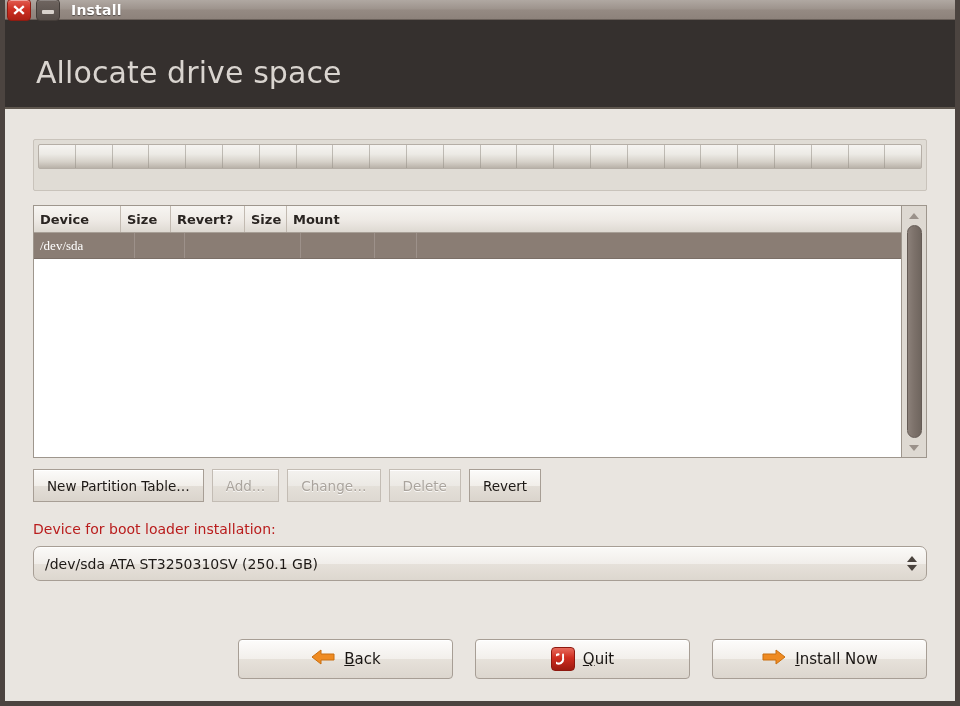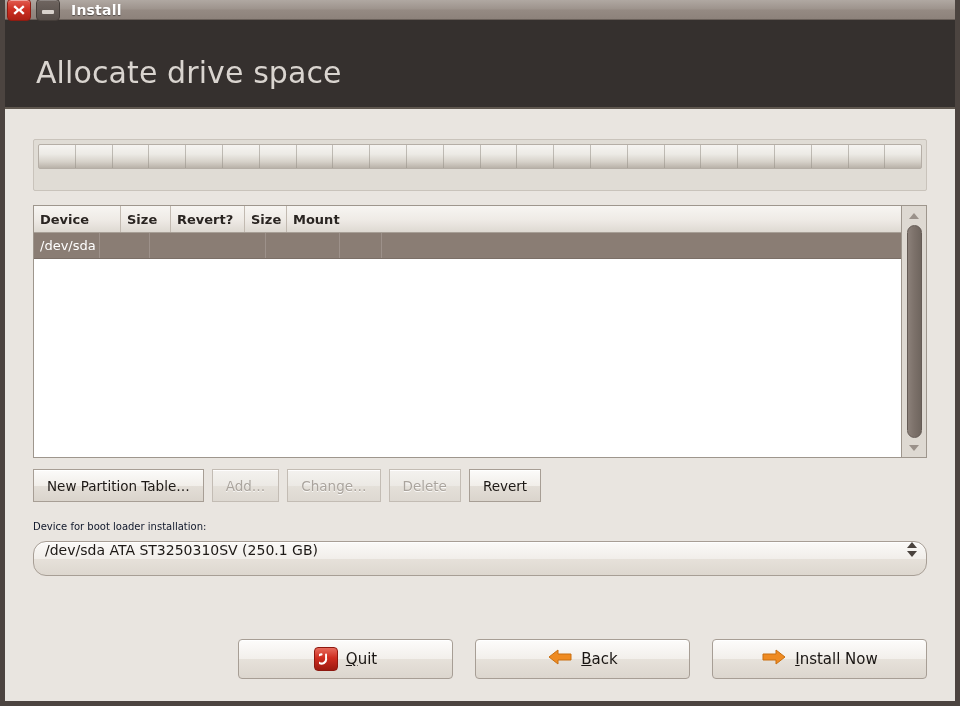--- a/index.html
+++ b/index.html
@@ -258,32 +258,32 @@
     color: #aaa49d;
     text-shadow: 0 1px 0 rgba(255,255,255,.8);
     border-color: #c3bcb4;
     background: linear-gradient(180deg,#f4f2ef 0%, #ece9e4 52%, #e4e0d9 53%, #ddd8d1 100%);
     cursor: default;
   }
 
   
   .bl-label {
     margin-top: 19px;
-    font-size: 10px;
-    color: #0f172a;
+    font-size: 14px;
+    color: #b91c1c;
   }
   .combo {
     margin-top: 9px;
     height: 35px;
     background: linear-gradient(180deg,#fbfaf8 0%, #f1eeea 50%, #e6e1da 51%, #ddd7cf 100%);
     border: 1px solid #a79e95;
-    border-radius: 13px;
-    box-sizing: border-box;
-    display: flex;
-    align-items: flex-start;
+    border-radius: 7px;
+    box-sizing: border-box;
+    display: flex;
+    align-items: center;
     padding: 0 6px 0 11px;
     box-shadow: inset 0 1px 0 rgba(255,255,255,.8);
     cursor: pointer;
   }
   .combo-value {
     flex: 1 1 auto;
     font-size: 14px;
     color: #1d1916;
     white-space: nowrap;
     overflow: hidden;
@@ -405,21 +405,21 @@
       <div class="table-box">
         <div class="thead" id="thead">
             <div class="th" style="width: 87px;">Device</div>
             <div class="th" style="width: 50px;">Size</div>
             <div class="th" style="width: 74px;">Revert?</div>
             <div class="th" style="width: 42px; text-align: center;">Size</div>
             <div class="th last">Mount</div>
           </div>
         <div id="tbody">
             <div class="trow">
-              <div class="td" style="width: 66px;">/dev/sda</div>
+              <div class="td" style="width: 101px; font-family: Liberation Serif, serif;">/dev/sda</div>
               <div class="td" style="width: 50px;"></div>
               <div class="td" style="width: 116px;"></div>
               <div class="td" style="width: 74px;"></div>
               <div class="td" style="width: 42px;"></div>
               <div class="td last"></div>
             </div>
           </div>
         <div class="tbody-fill"></div>
       </div>
       <div class="vscroll">
@@ -446,41 +446,41 @@
       <div class="combo-value">/dev/sda ATA ST3250310SV (250.1 GB)</div>
       <div class="combo-arrows">
         <div class="tri-up"></div>
         <div class="tri-down"></div>
       </div>
     </div>
 
     <div class="navbar">
 
       <div class="navbtn">
+        <span>
+          <svg width="26" height="20" viewBox="0 0 26 20" aria-hidden="true">
+            <path d="M11 3 L11 7 L24 7 L24 13 L11 13 L11 17 L2 10 Z" fill="#ef8b22" stroke="#c96f11" stroke-width="1" stroke-linejoin="round"></path>
+          </svg>
+        </span>
+        <span class="lbl"><u>B</u>ack</span>
+      </div>
+
+      <div class="navbtn">
         <span class="power-icon">
           <svg width="14" height="14" viewBox="0 0 14 14" aria-hidden="true">
             <path d="M7 7.2 a4.6 4.6 0 1 1 0.01 0" fill="none" stroke="#ffffff" stroke-width="2.1" stroke-linecap="round" transform="rotate(-90 7 7)" stroke-dasharray="21 9"></path>
             <rect x="6.1" y="1.6" width="1.9" height="5.4" rx="0.9" fill="#ffffff"></rect>
           </svg>
         </span>
         <span class="lbl"><u>Q</u>uit</span>
       </div>
 
       <div class="navbtn">
         <span>
           <svg width="26" height="20" viewBox="0 0 26 20" aria-hidden="true">
-            <path d="M11 3 L11 7 L24 7 L24 13 L11 13 L11 17 L2 10 Z" fill="#ef8b22" stroke="#c96f11" stroke-width="1" stroke-linejoin="round"></path>
-          </svg>
-        </span>
-        <span class="lbl"><u>B</u>ack</span>
-      </div>
-
-      <div class="navbtn">
-        <span>
-          <svg width="26" height="20" viewBox="0 0 26 20" aria-hidden="true">
             <path d="M15 3 L15 7 L2 7 L2 13 L15 13 L15 17 L24 10 Z" fill="#ef8b22" stroke="#c96f11" stroke-width="1" stroke-linejoin="round"></path>
           </svg>
         </span>
         <span class="lbl"><u>I</u>nstall Now</span>
       </div>
 
     </div>
 
   </div>
 </div>

